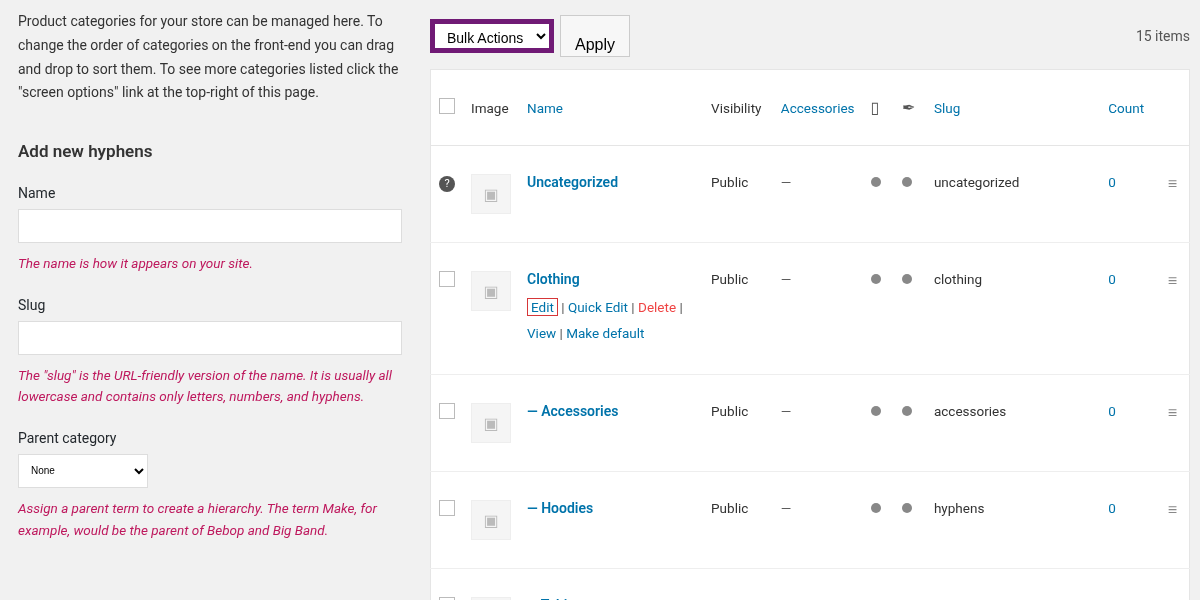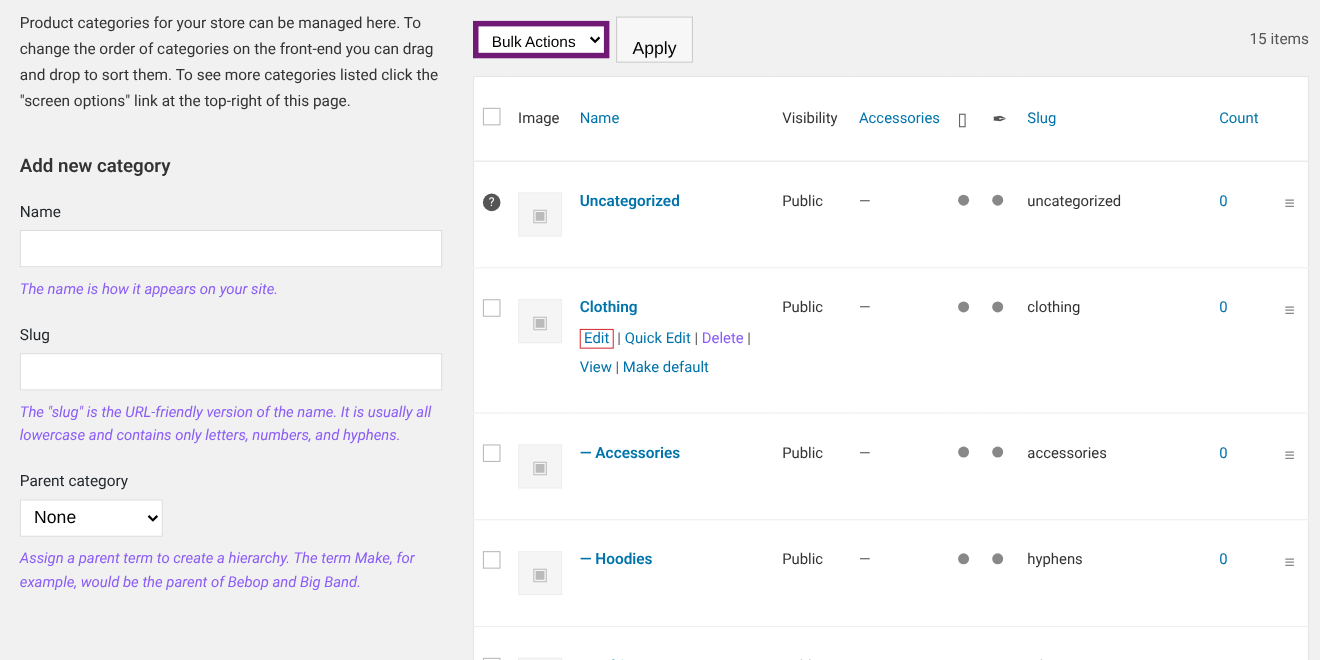--- a/index.html
+++ b/index.html
@@ -34,28 +34,28 @@
     font-size: 14px;
     margin-bottom: 8px;
     color: #23282d;
   }
   .form-field input[type="text"], .form-field select {
     width: 100%;
     max-width: 390px;
     padding: 6px 8px;
     border: 1px solid #ddd;
     background: #fff;
-    font-size: 16px;
+    font-size: 10px;
     height: 34px;
   }
   .form-field select { width: 130px; }
   .form-field .hint {
     font-style: italic;
     font-size: 13.5px;
-    color: #8b5cf6;
+    color: #be185d;
     margin-top: 10px;
     line-height: 1.6;
   }
   .right-panel {
     flex: 1;
     padding: 15px 10px 0 10px;
   }
   .toolbar {
     display: flex;
     align-items: center;
@@ -125,32 +125,32 @@
   .menu-icon { color:#888; cursor:pointer; font-size:16px;}
   .help-icon {
     display:inline-block; width:16px;height:16px;border-radius:50%;
     background:#555;color:#fff;font-size:11px;line-height:16px;text-align:center;
   }
   input[type="checkbox"]{
     width:16px;height:16px;border:1px solid #bbb;background:#fff;appearance:none;
   }
   .row-actions { margin-top: 8px; font-size: 13.5px; line-height:1.9;}
   .row-actions .sep { color:#555; }
-  .row-actions a.red { color:#8b5cf6; text-decoration:none;}
+  .row-actions a.red { color:#ef4444; text-decoration:none;}
   .row-actions a.blue.hl { border:1px solid #d63638; padding:0 3px;}
   th .th-icon { font-size:16px; color:#555;}
   tbody tr { height: 90px; }
 </style>
 </head>
 <body>
 
 <div class="layout">
   <div class="left-panel">
     <p class="intro">Product categories for your store can be managed here. To change the order of categories on the front-end you can drag and drop to sort them. To see more categories listed click the "screen options" link at the top-right of this page.</p>
-    <h2>Add new category</h2>
+    <h2>Add new hyphens</h2>
 
     <div class="form-field">
       <label>Name</label>
       <input type="text" style="">
       <p class="hint">The name is how it appears on your site.</p>
     </div>
 
     <div class="form-field">
       <label>Slug</label>
       <input type="text" style="">

